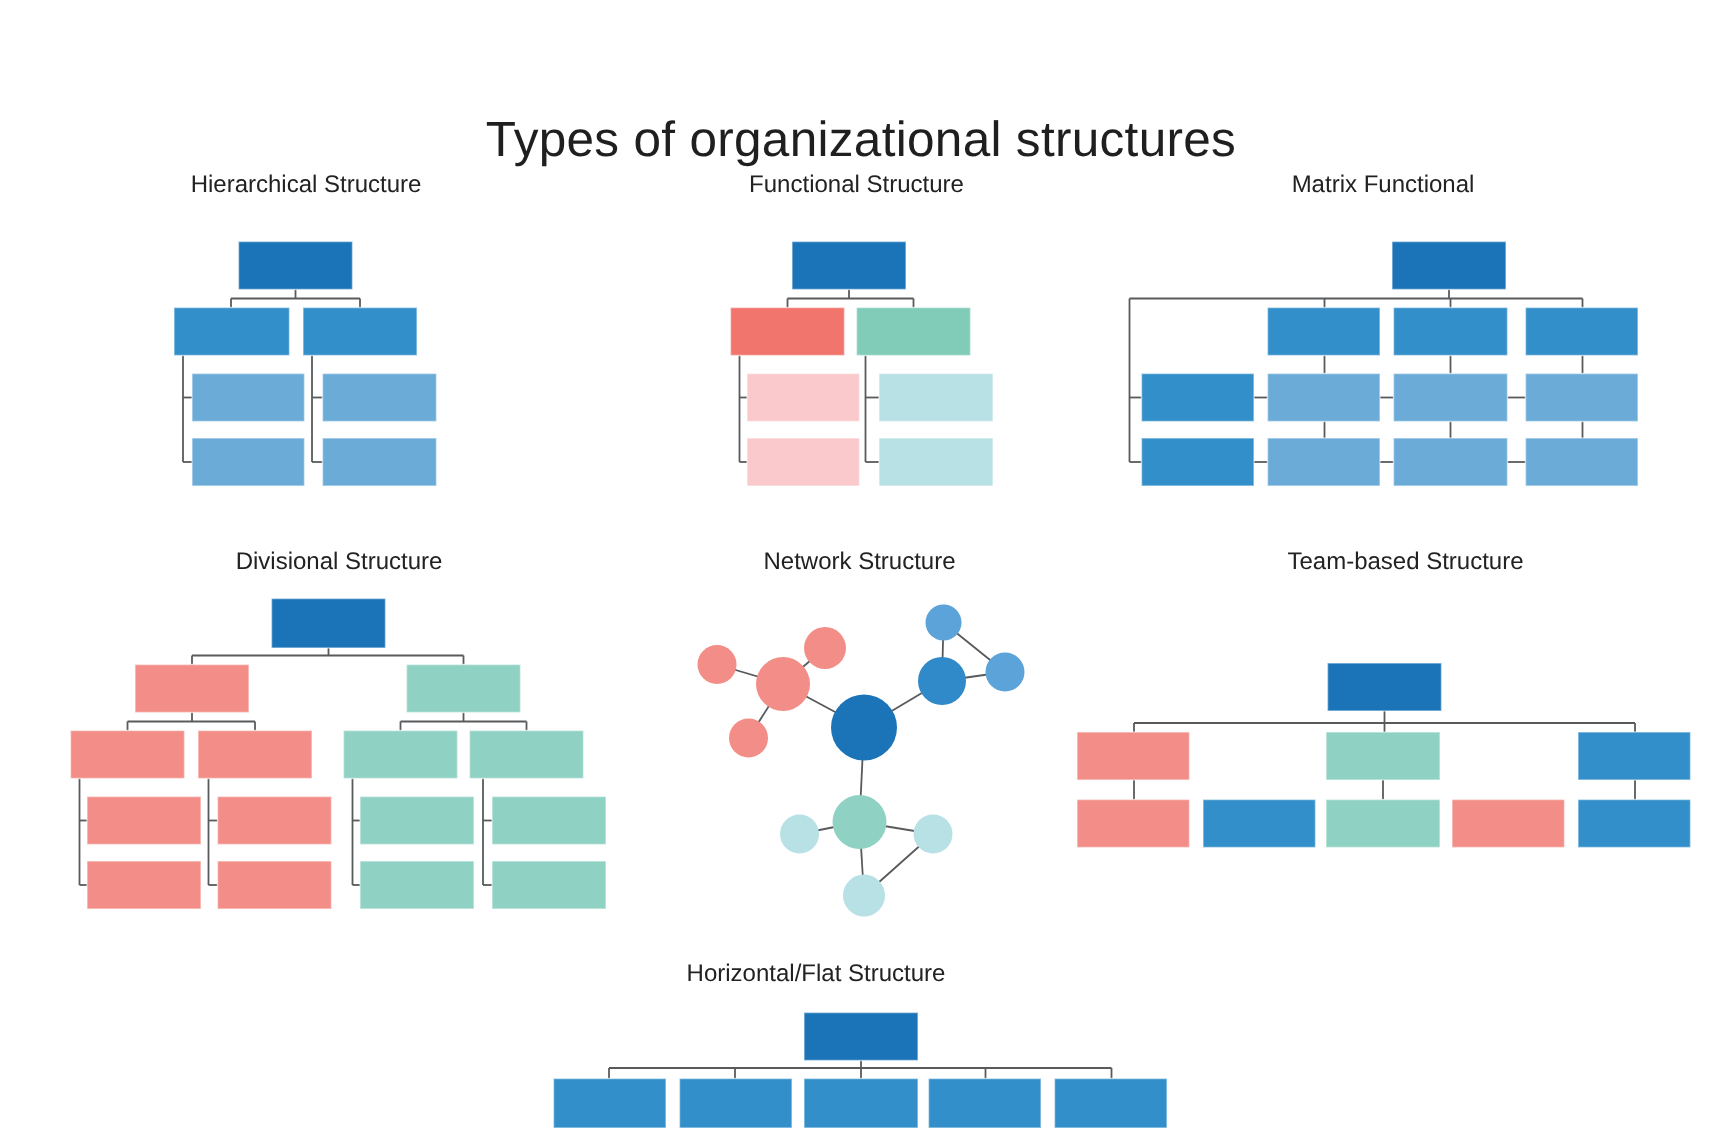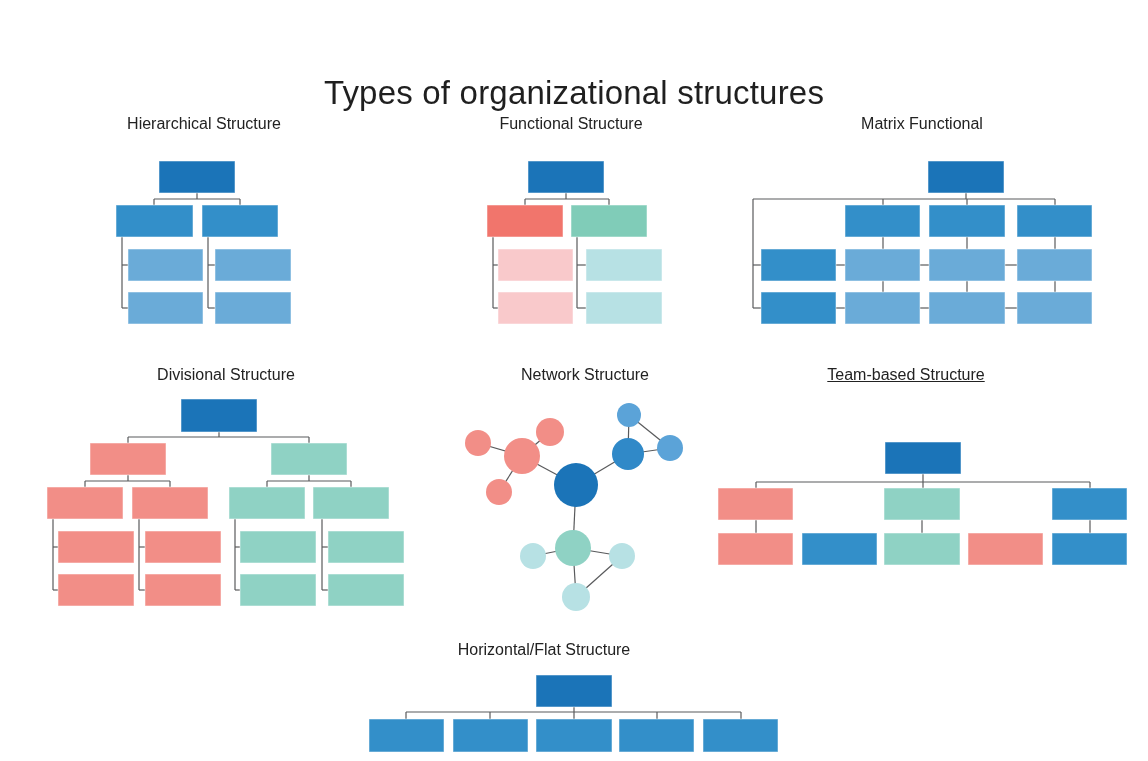--- a/index.html
+++ b/index.html
@@ -24,22 +24,22 @@
     position:absolute;
     transform:translateX(-50%);
     font-size:16px;
     color:#222222;
     white-space:nowrap;
   }
   #lbl-hierarchical{left:204px;top:115px;text-align:right;}
   #lbl-functional{left:571px;top:115px;}
   #lbl-matrix{left:922px;top:115px;}
   #lbl-divisional{left:226px;top:366px;text-align:center;}
-  #lbl-network{left:573px;top:366px;margin-left:12px;}
-  #lbl-team{left:906px;top:366px;text-decoration:underline;}
+  #lbl-network{left:573px;top:366px;}
+  #lbl-team{left:937px;top:366px;}
   #lbl-flat{left:544px;top:641px;}
   svg.shapes{position:absolute;left:0;top:0;}
 </style>
 </head>
 <body>
 
 <div class="canvas">
   <div class="main-title">Types of organizational structures</div>
 
   <svg class="shapes" id="shapes-svg" width="1148" height="761" viewBox="0 0 1148 761">

